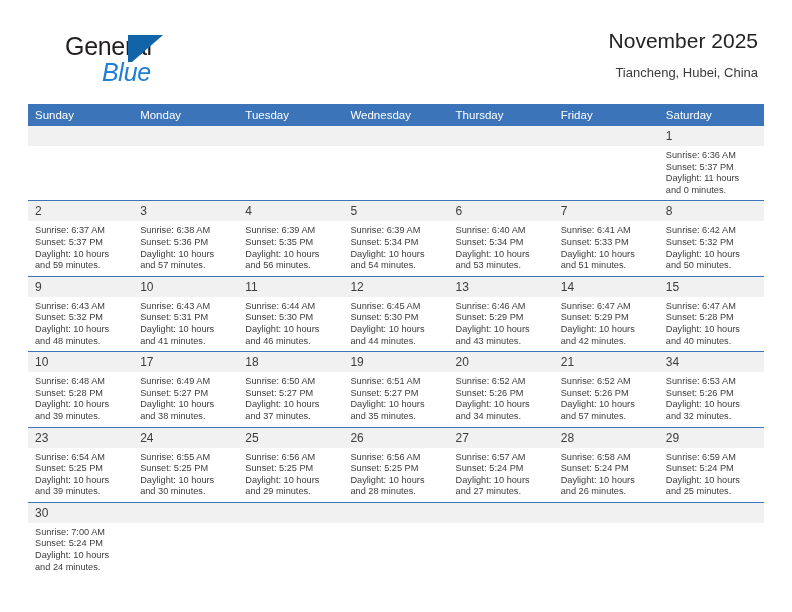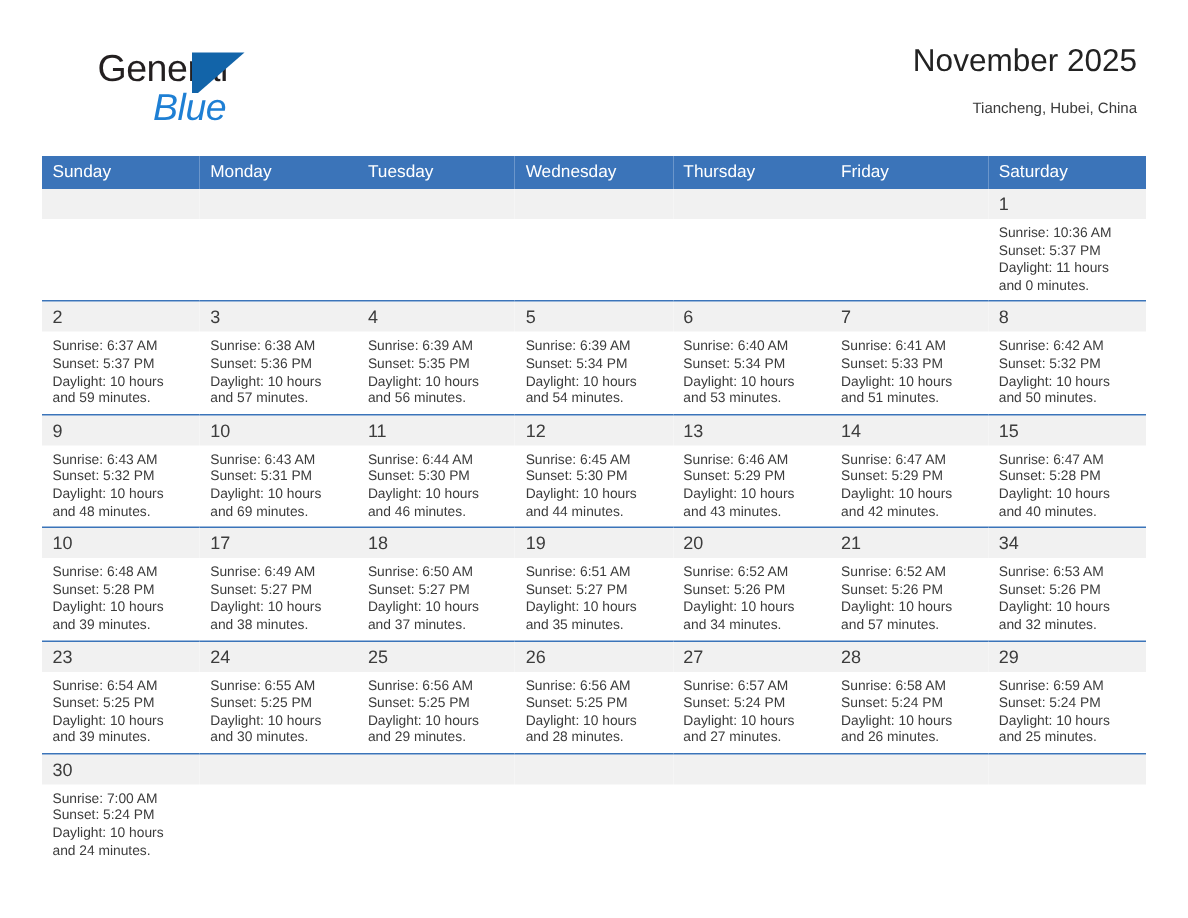--- a/index.html
+++ b/index.html
@@ -87,21 +87,21 @@
     text-align: right;
   }
   .cal-title {
     font-size: 21px;
     font-weight: normal;
     color: #222222;
     line-height: 34px;
     white-space: nowrap;
   }
   .cal-subtitle {
-    font-size: 10px;
+    font-size: 13px;
     color: #3a3a3a;
     line-height: 22px;
     margin-top: 4px;
     white-space: nowrap;
   }
 
   
   .calendar {
     position: absolute;
     left: 28px;
@@ -242,21 +242,21 @@
             <div class="details">
               <div>&nbsp;</div>
               <div>&nbsp;</div>
               <div>&nbsp;</div>
               <div>&nbsp;</div>
             </div>
           </td>
           <td class="day-cell">
             <div class="daynum">1</div>
             <div class="details">
-              <div>Sunrise: 10:36 AM</div>
+              <div>Sunrise: 6:36 AM</div>
               <div>Sunset: 5:37 PM</div>
               <div>Daylight: 11 hours</div>
               <div>and 0 minutes.</div>
             </div>
           </td>
         </tr>
         <tr class="week-row">
           <td class="day-cell">
             <div class="daynum">2</div>
             <div class="details">
@@ -330,21 +330,21 @@
               <div>Daylight: 10 hours</div>
               <div>and 48 minutes.</div>
             </div>
           </td>
           <td class="day-cell">
             <div class="daynum">10</div>
             <div class="details">
               <div>Sunrise: 6:43 AM</div>
               <div>Sunset: 5:31 PM</div>
               <div>Daylight: 10 hours</div>
-              <div>and 69 minutes.</div>
+              <div>and 41 minutes.</div>
             </div>
           </td>
           <td class="day-cell">
             <div class="daynum">11</div>
             <div class="details">
               <div>Sunrise: 6:44 AM</div>
               <div>Sunset: 5:30 PM</div>
               <div>Daylight: 10 hours</div>
               <div>and 46 minutes.</div>
             </div>

